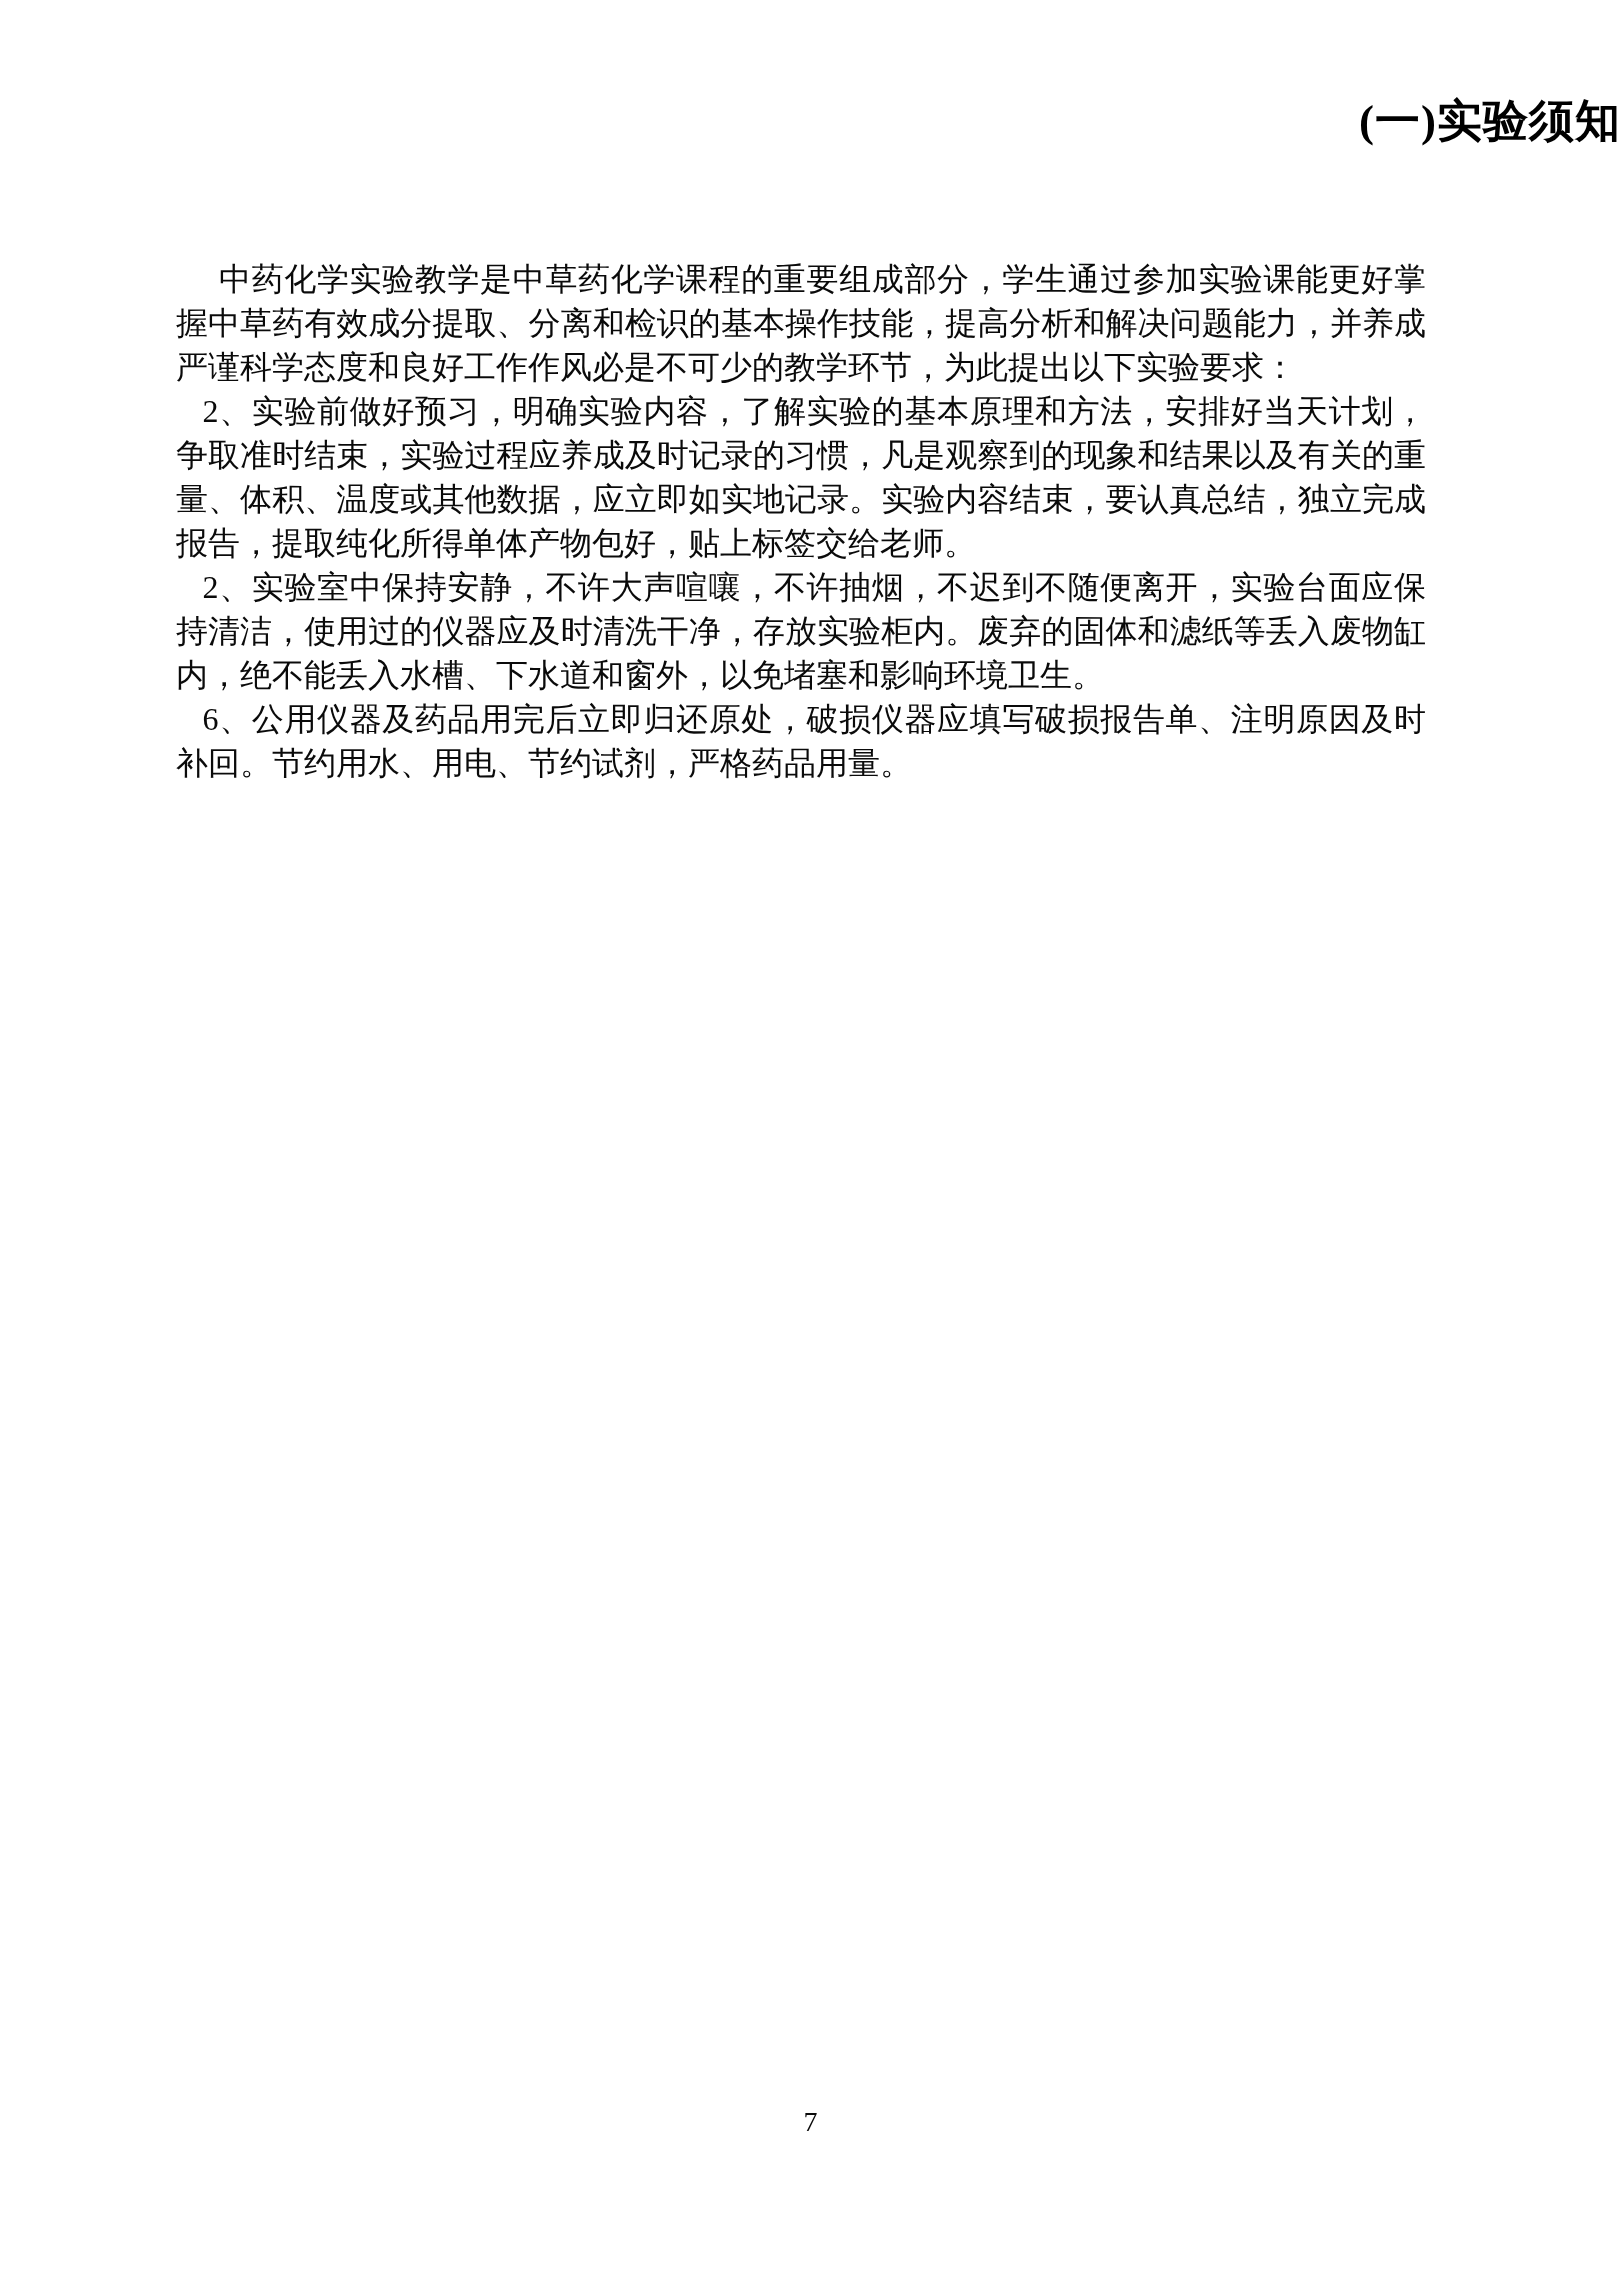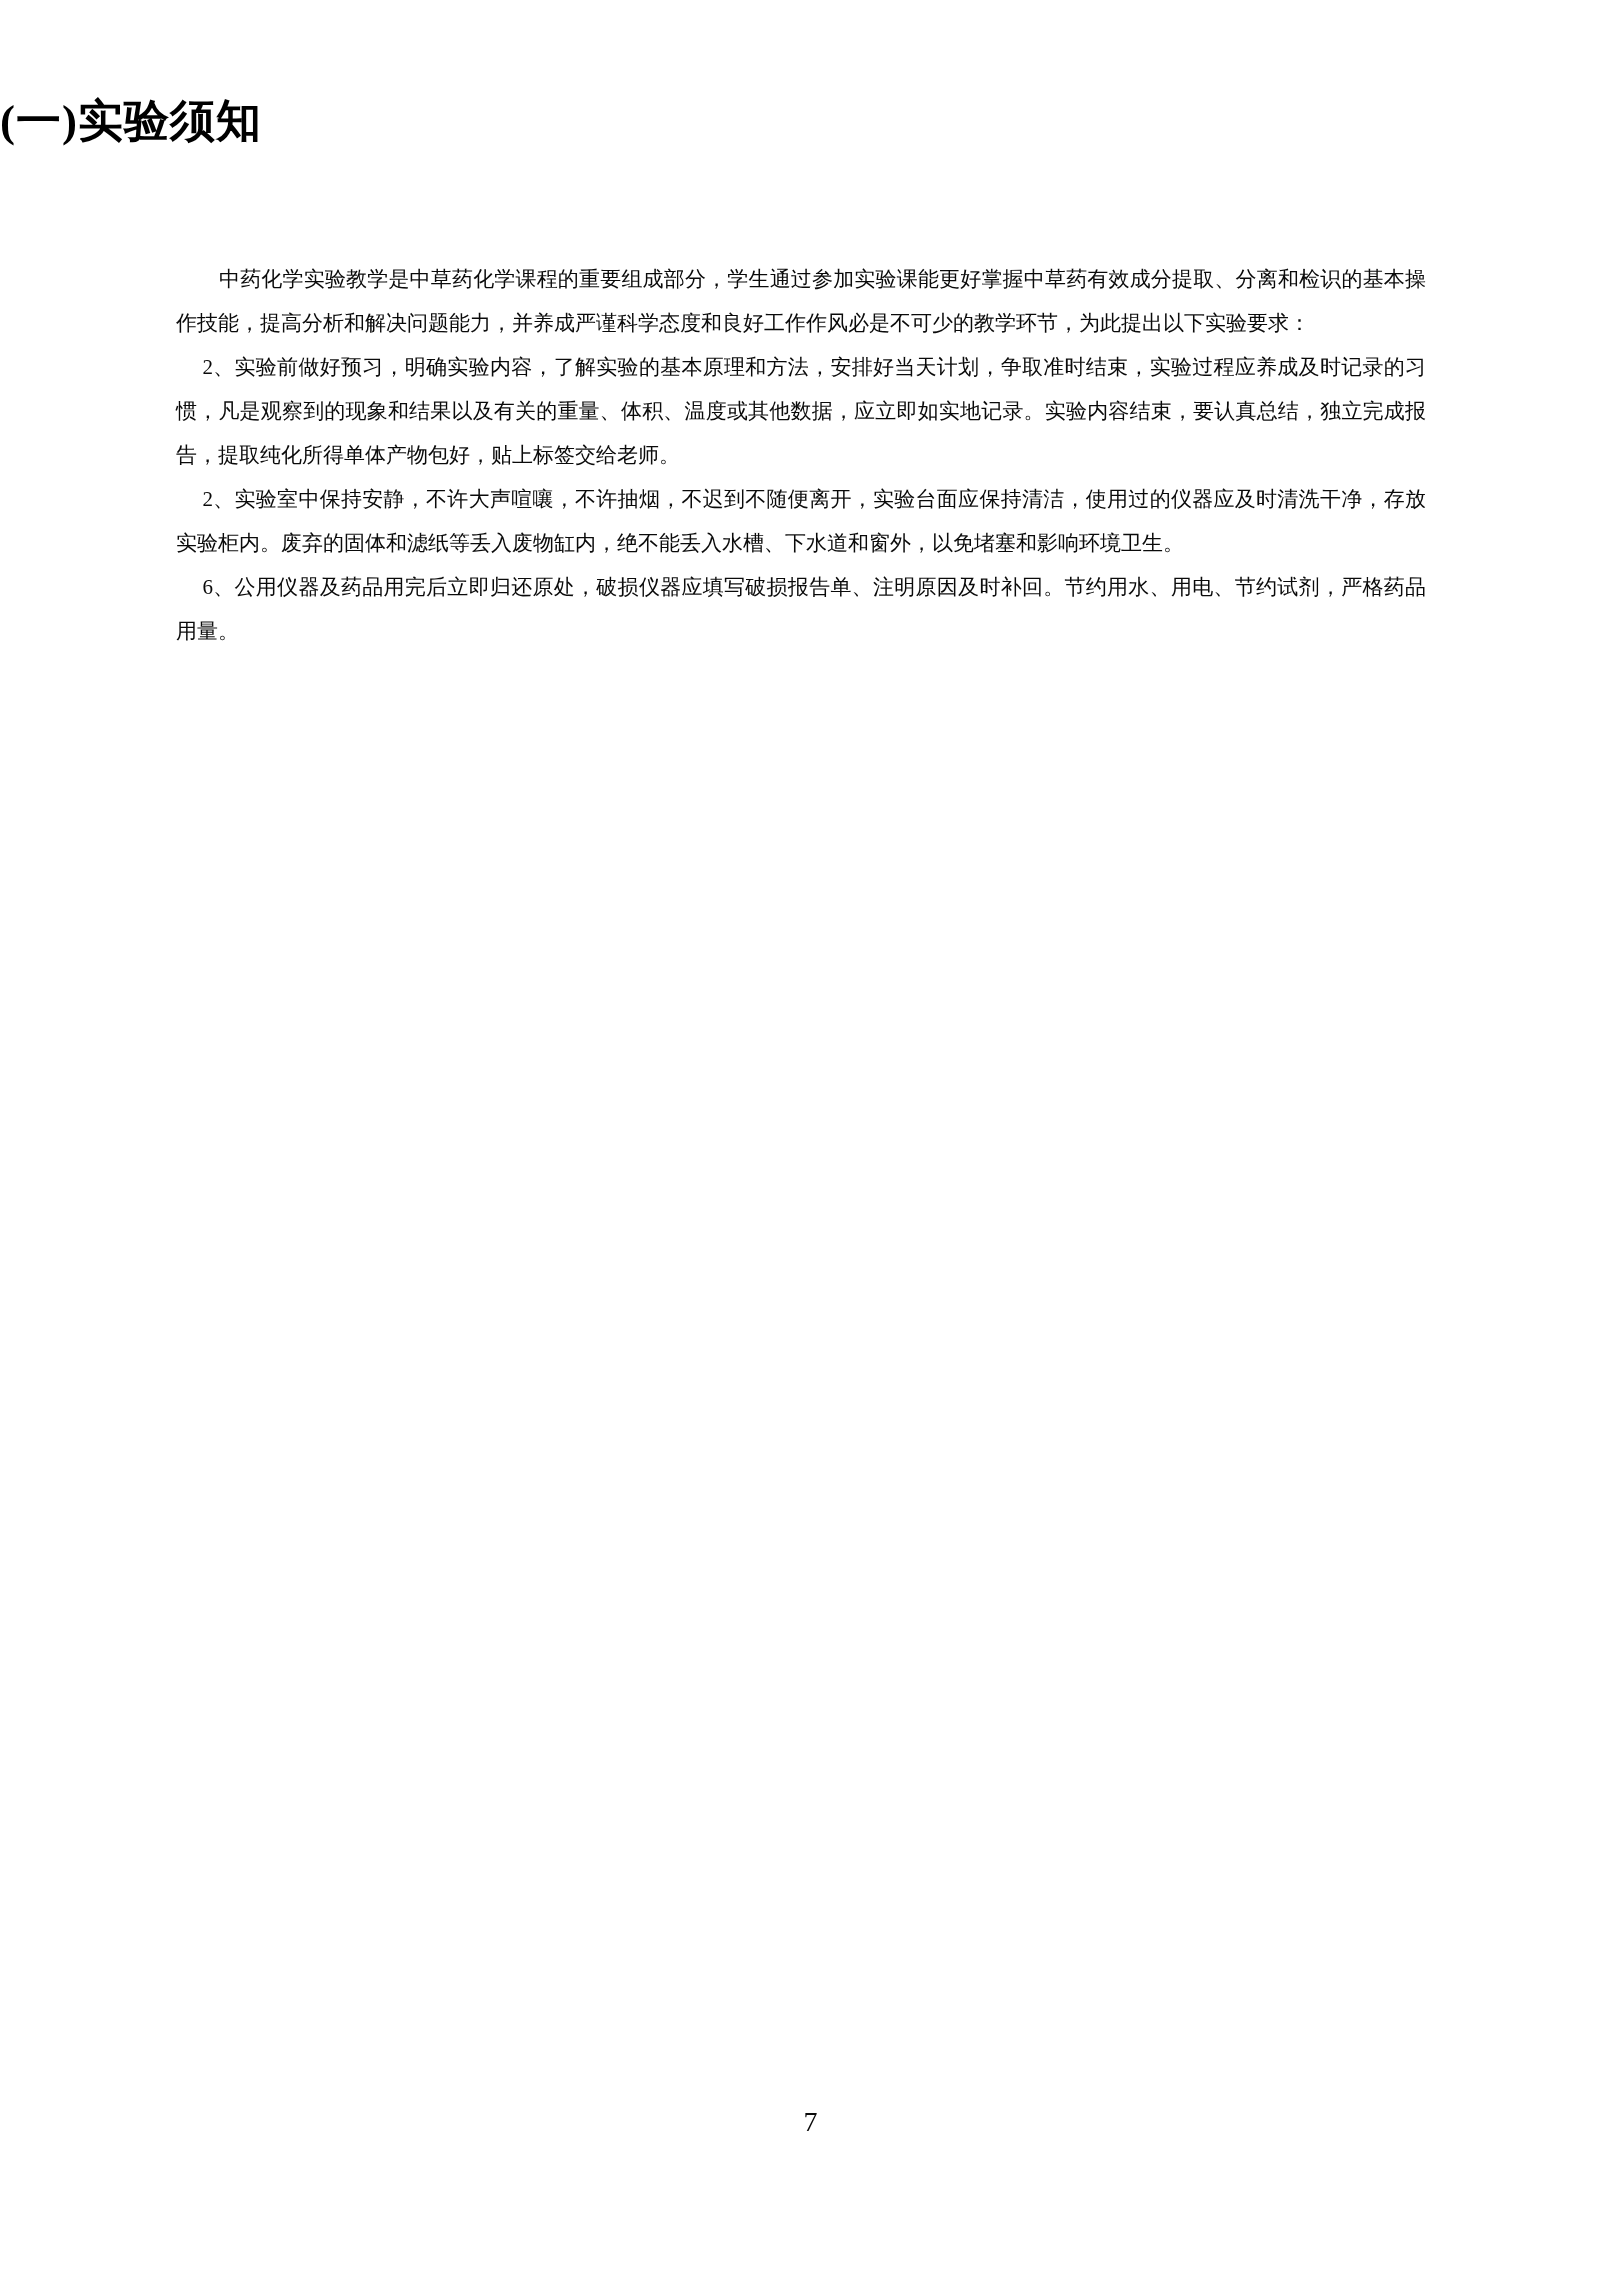--- a/index.html
+++ b/index.html
@@ -12,32 +12,32 @@
     width: 1621px;
     height: 2293px;
     background: #ffffff;
     font-family: "Liberation Serif", serif;
     color: #0a0a0a;
     overflow: hidden;
   }
   .title {
     margin: 0;
     padding-top: 96px;
-    text-align: left;
+    text-align: right;
     font-size: 45px;
     line-height: 51px;
     font-weight: bold;
     letter-spacing: 1px;
     color: #000000;
   }
   .content {
     margin-top: 110px;
     margin-left: 176px;
     margin-right: 195px;
-    font-size: 21px;
+    font-size: 32px;
     line-height: 44px;
     text-align: justify;
     text-justify: inter-ideograph;
   }
   .para {
     margin: 0;
   }
   .para.intro {
     text-indent: 43px;
   }

